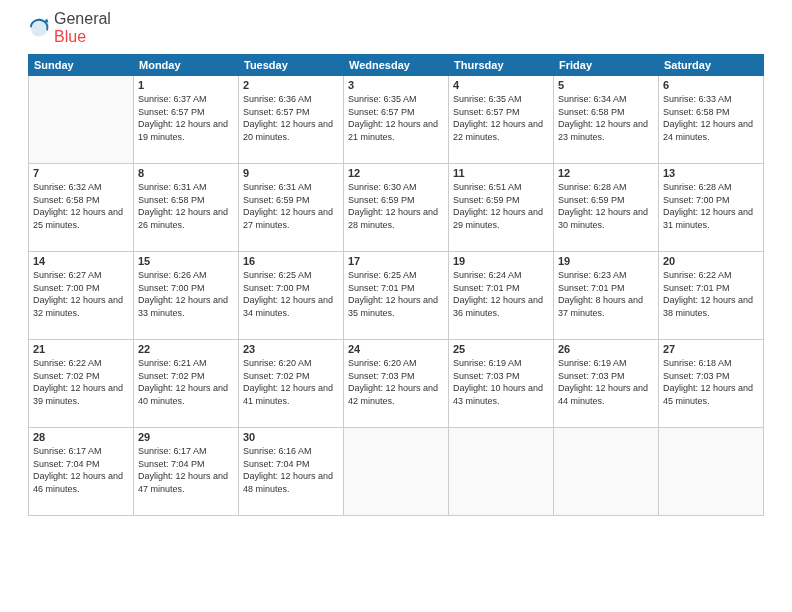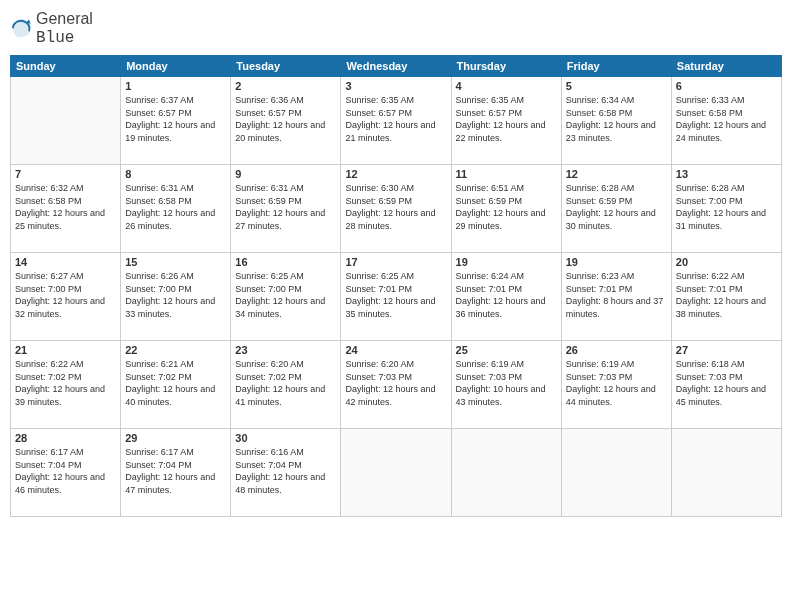--- a/index.html
+++ b/index.html
@@ -6,21 +6,21 @@
     body {
       font-family: Arial, sans-serif;
       background: #fff;
       width: 792px;
       height: 612px;
       overflow: hidden;
     }
     .page {
       width: 792px;
       height: 444px;
-      padding: 10px 10px;
+      padding: 10px 28px;
       display: flex;
       flex-direction: column;
     }
     .header {
       display: flex;
       justify-content: space-between;
       align-items: flex-start;
       margin-bottom: 8px;
     }
     .title-block {
@@ -76,21 +76,21 @@
     .logo-wrap {
       display: flex;
       align-items: center;
       gap: 4px;
     }
     .logo-icon-svg {
       width: 22px;
       height: 22px;
     }
     .general-part { color: #444; }
-    .blue-part { color: #404040; font-family: Liberation Mono, monospace; }
+    .blue-part { color: #ef4444; }
   </style>
 </head>
 <body>
 
 <div class="page">
   <div class="header">
     <div class="logo-wrap">
       <svg class="logo-icon-svg" viewBox="0 0 30 30" xmlns="http://www.w3.org/2000/svg">
         <path d="M6 8 Q2 15 6 22 Q10 28 18 26 Q26 24 28 16 Q30 8 24 4 Q18 0 12 3 Z" fill="#1a6fa8" opacity="0.15"></path>
         <path d="M4 14 Q4 8 10 5 Q16 2 22 6 Q28 10 26 18" fill="none" stroke="#1a6fa8" stroke-width="2.5"></path>

